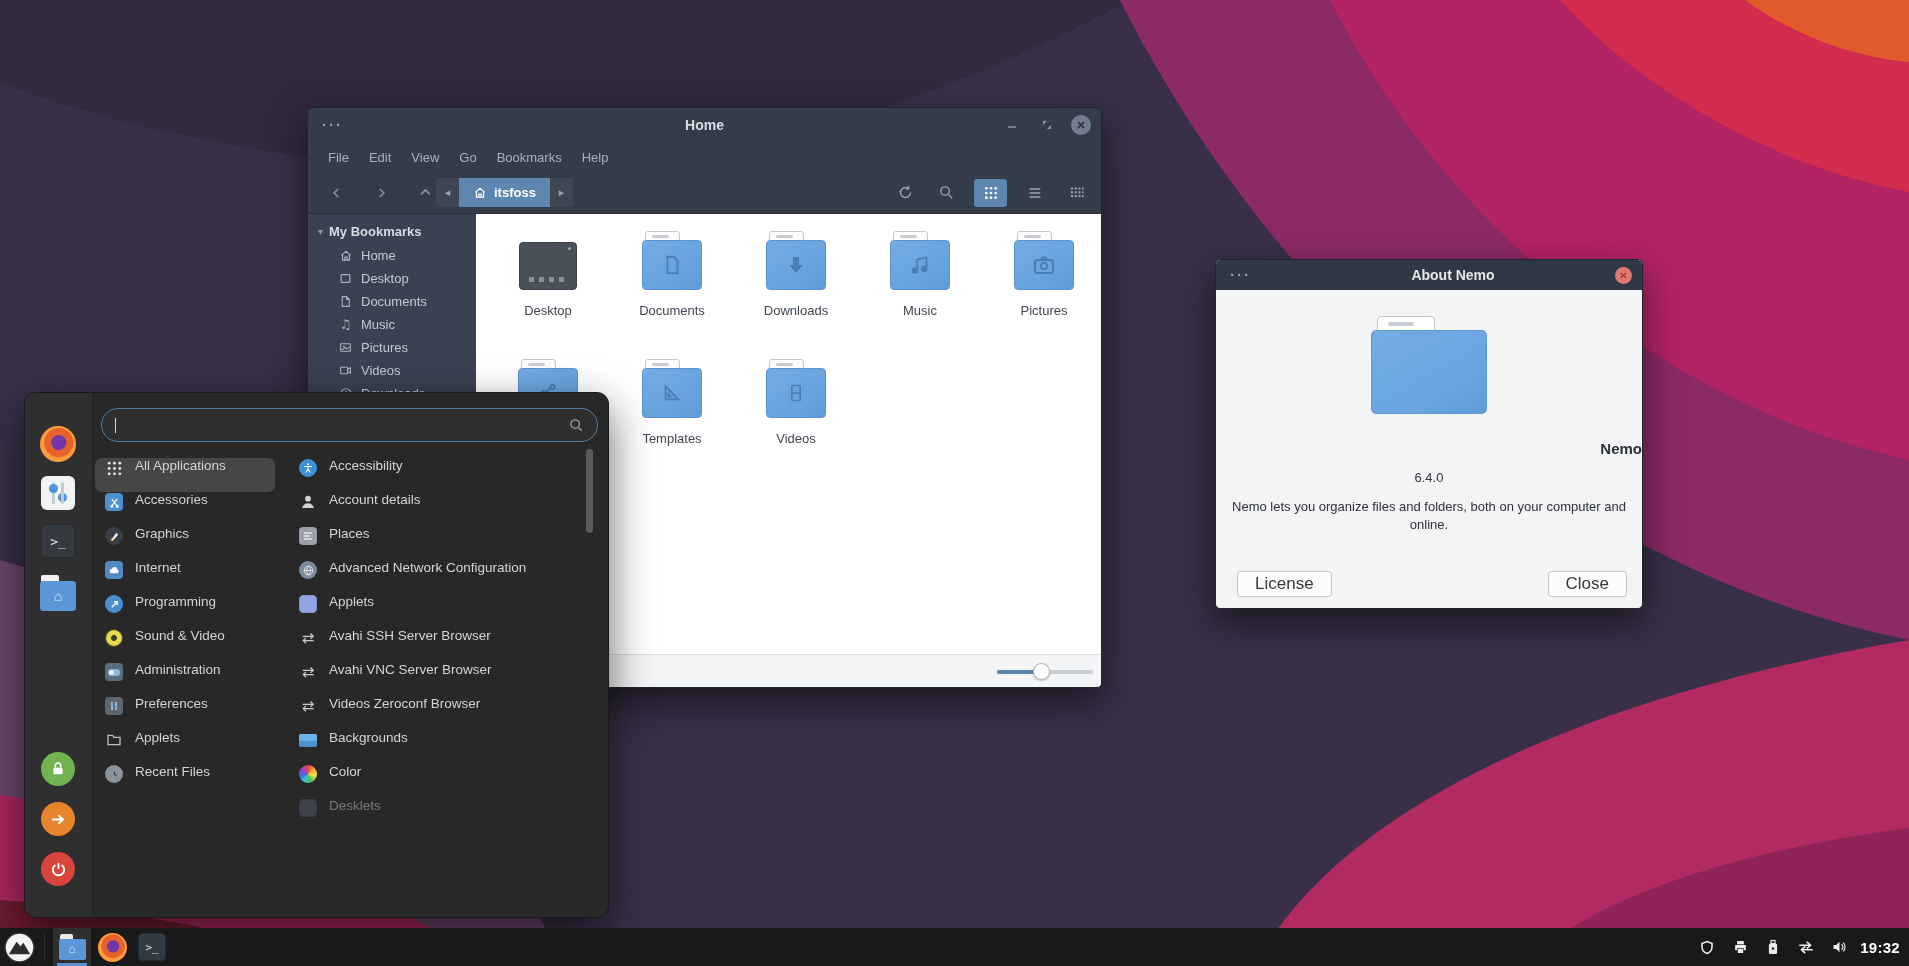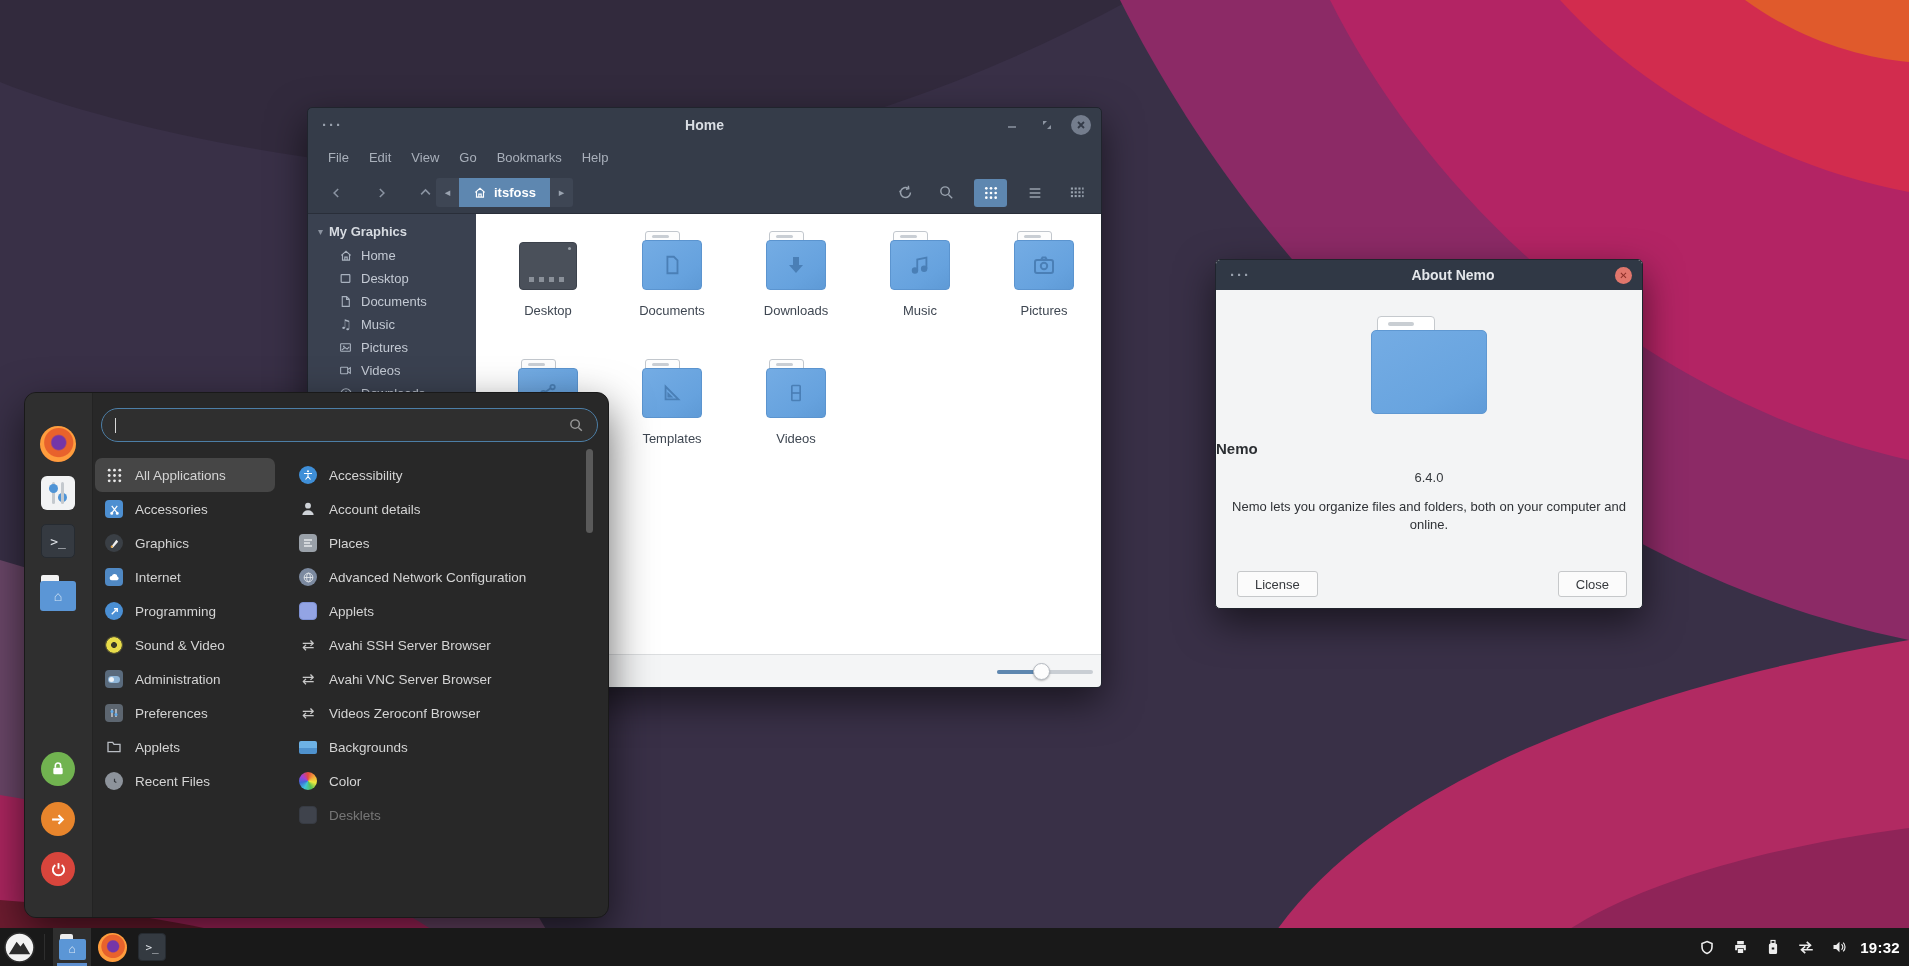--- a/index.html
+++ b/index.html
@@ -64,25 +64,25 @@
   #about{left:1215px;top:259px;width:428px;height:350px;background:#f3f4f5;z-index:20;}
   #about .tbar{background:#303845;border-radius:4px 4px 0 0;height:30px;}
   #about .ttl{font-size:14px;color:#e4e7eb;margin-left:48px;}
   .dlg-close{position:absolute;right:10px;width:17px;height:17px;border-radius:50%;background:#e1766c;color:#8c2f28;
              display:flex;align-items:center;justify-content:center;font-size:10px;font-weight:700;}
   .dlg-folder{position:relative;width:116px;height:84px;margin:40px auto 0;}
   .dlg-folder .tab{position:absolute;top:-14px;left:6px;width:58px;height:22px;background:#fff;border:1px solid #c5c9cd;border-radius:4px 4px 0 0;}
   .dlg-folder .tab::after{content:"";position:absolute;left:10px;top:5px;width:26px;height:4px;background:#c9ced3;border-radius:2px;}
   .dlg-folder .fbody{position:absolute;inset:0;background:linear-gradient(150deg,#74ace4 0%,#68a4df 72%,#5f9bd8 100%);
                      border:1px solid #5f98d2;border-radius:5px;}
-  .dlg-name{margin-top:26px;text-align:left;font-size:15px;font-weight:700;color:#2c2f33;}
+  .dlg-name{margin-top:26px;text-align:right;font-size:15px;font-weight:700;color:#2c2f33;}
   .dlg-ver{margin-top:13px;text-align:center;font-size:13px;color:#36393d;}
   .dlg-desc{margin:13px auto 0;width:414px;text-align:center;font-size:13px;line-height:1.35;color:#2f3236;}
   .dlg-btn{position:absolute;bottom:11px;height:26px;padding:0 17px;background:#fbfbfb;border:1px solid #c6c8ca;border-radius:3px;
-           font-size:13px;color:#36393d;display:flex;align-items:center;}
+           font-size:17px;color:#36393d;display:flex;align-items:center;}
   .dlg-btn.license{left:21px;} .dlg-btn.closeb{right:15px;}
 
   
   .menu{position:absolute;left:24px;top:392px;width:585px;height:526px;background:#282828;border:1px solid #191919;
         border-radius:12px;box-shadow:0 16px 44px rgba(0,0,0,.6);z-index:30;}
   .fav-col{position:absolute;left:0;top:0;bottom:0;width:68px;background:#2f2f2f;border-right:1px solid #232323;border-radius:11px 0 0 11px;}
   .fav{position:absolute;left:14px;width:38px;height:38px;display:flex;align-items:center;justify-content:center;}
   .ff-icon{width:36px;height:36px;border-radius:50%;
            background:radial-gradient(circle at 52% 46%,#7436a8 0 25%,#e8622c 31% 52%,#ff9d3d 56% 70%,#e3412b 78% 100%);}
   .cfg-icon{width:34px;height:34px;background:#f2f3f4;border-radius:6px;position:relative;}
@@ -98,21 +98,21 @@
                    display:flex;align-items:center;justify-content:center;font-size:14px;}
   .sess{border-radius:50%;display:flex;align-items:center;justify-content:center;color:#fff;}
   .sess.lock{background:#71b350;} .sess.logout{background:#e8852c;} .sess.shutdown{background:#d8453c;}
 
   .msearch{position:absolute;left:76px;top:15px;width:497px;height:34px;border:1px solid #4c7ea6;border-radius:17px;background:#2f2f2f;}
   .msearch input{position:absolute;inset:0;background:transparent;border:none;outline:none;color:#ddd;
                  font-size:13px;padding:0 36px 0 14px;font-family:inherit;}
   .mcaret{position:absolute;left:13px;top:9px;width:1px;height:15px;background:#d8d8d8;}
   .msearch .mag{position:absolute;right:12px;top:8px;color:#9a9a9a;}
 
-  .mrow{height:34px;display:flex;align-items:center;gap:11px;padding-left:9px;border-radius:7px;color:#d4d4d4;font-size:13.5px;}
+  .mrow{height:34px;display:flex;align-items:flex-start;gap:11px;padding-left:9px;border-radius:7px;color:#d4d4d4;font-size:13.5px;}
   .mrow.active{background:#464646;}
   .mrow.disabled{opacity:.45;}
   .cats{position:absolute;left:70px;top:65px;width:180px;}
   .apps{position:absolute;left:264px;top:65px;width:308px;}
   .ci{width:20px;height:20px;display:flex;align-items:center;justify-content:center;flex:none;}
   .sq{width:18px;height:18px;border-radius:4px;display:flex;align-items:center;justify-content:center;}
   .cir{width:18px;height:18px;border-radius:50%;display:flex;align-items:center;justify-content:center;}
   .sv-donut{width:18px;height:18px;border-radius:50%;
             background:radial-gradient(circle,#3a3a28 0 21%,#e8dc4a 25% 58%,rgba(232,220,74,.25) 63% 74%,transparent 78%);}
   .cwheel{width:18px;height:18px;border-radius:50%;
@@ -276,21 +276,21 @@
               </g>
             </svg>
         </span>
       </div>
     </div>
 
     <div class="nbody">
       <div class="sidebar">
         <div class="side-section">
           <span class="caret">▾</span>
-          <span>My Graphics</span>
+          <span>My Bookmarks</span>
         </div>
         <div class="side-item">
           <span class="si">
               <svg width="14" height="14" viewBox="0 0 24 24" fill="none" stroke="currentColor" stroke-width="2">
                 <path d="M4,11 L12,4 L20,11 M6,10 V19 H18 V10 M10,19 V14 H14 V19"></path>
               </svg>
             </span>
           <span>Home</span>
         </div>
         <div class="side-item">

